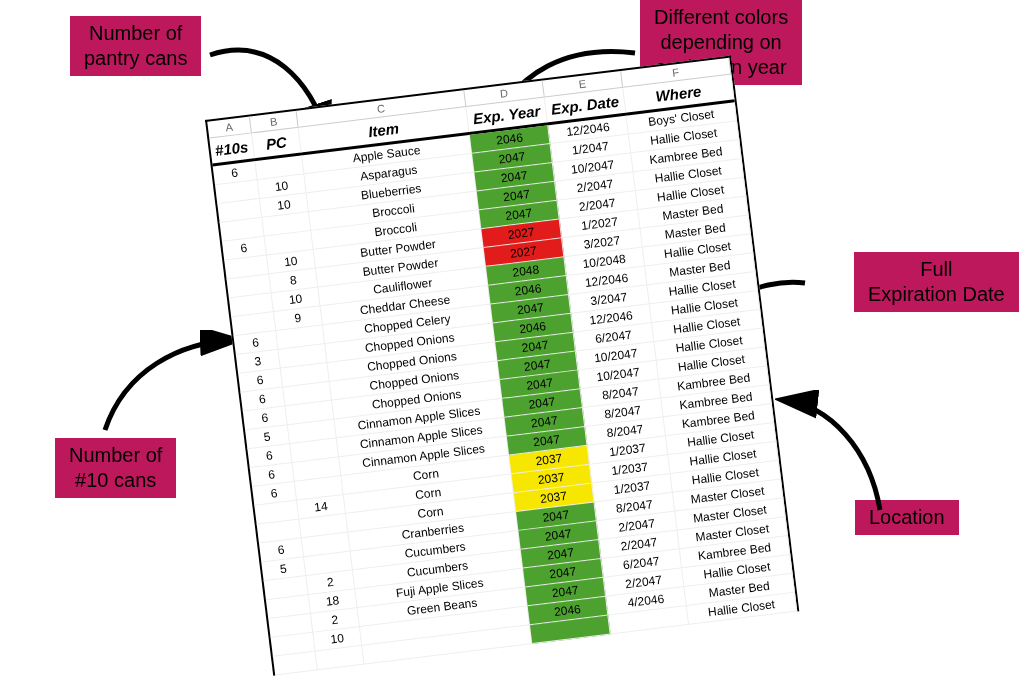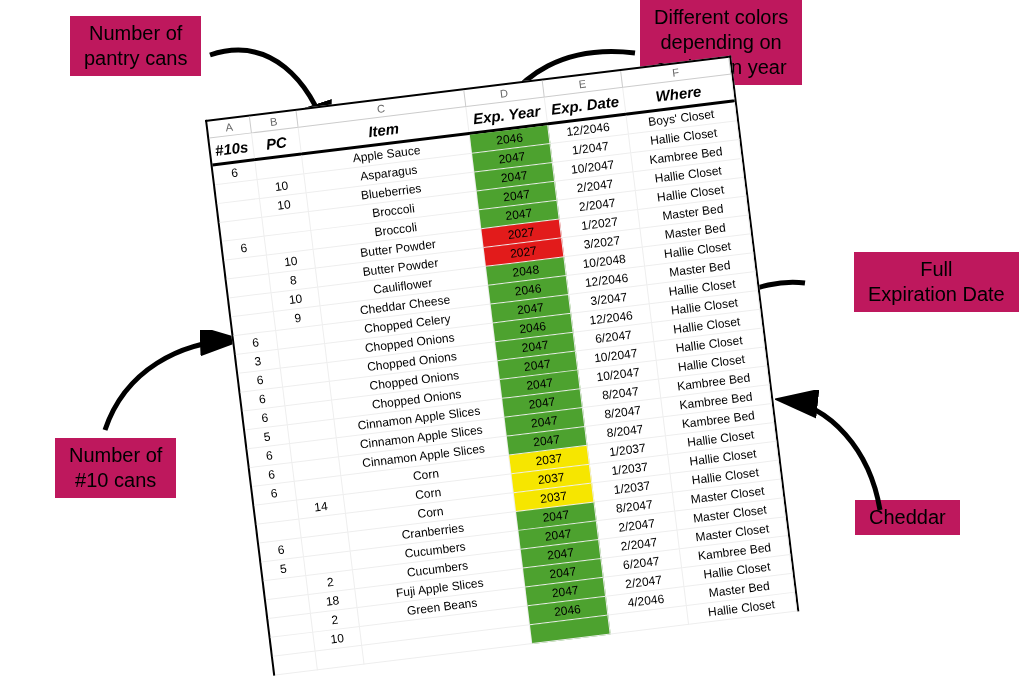--- a/index.html
+++ b/index.html
@@ -57,21 +57,21 @@
 <div class="callout" style="left:640px;top:0">Different colors
 depending on
 expiration year</div>
 
 <div class="callout" style="left:854px;top:252px">Full
 Expiration Date</div>
 
 <div class="callout" style="left:55px;top:438px">Number of
 #10 cans</div>
 
-<div class="callout" style="left:855px;top:500px">Cheddar</div>
+<div class="callout" style="left:855px;top:500px">Location</div>
 
 <svg class="arrow" style="left:200px;top:25px" width="150" height="150">
   <defs>
       <marker id="ah1" markerWidth="10" markerHeight="10" refX="7" refY="3" orient="auto">
     <path d="M0,0 L0,6 L9,3 z" fill="#000"></path>
       </marker>
     </defs>
   <path d="M10,30 C70,10 110,55 128,112" fill="none" stroke="#000" stroke-width="5" marker-end="url(#ah1)"></path>
 </svg>
 

